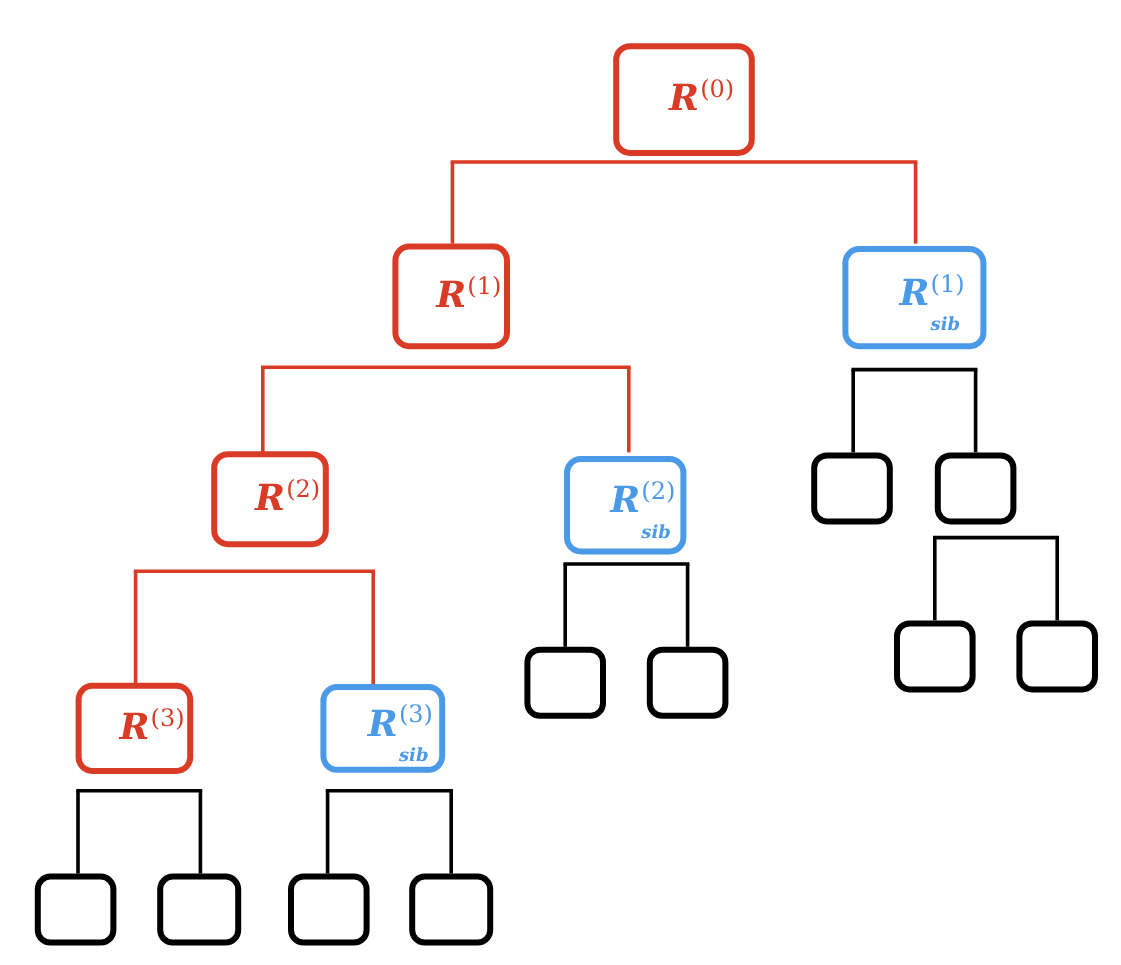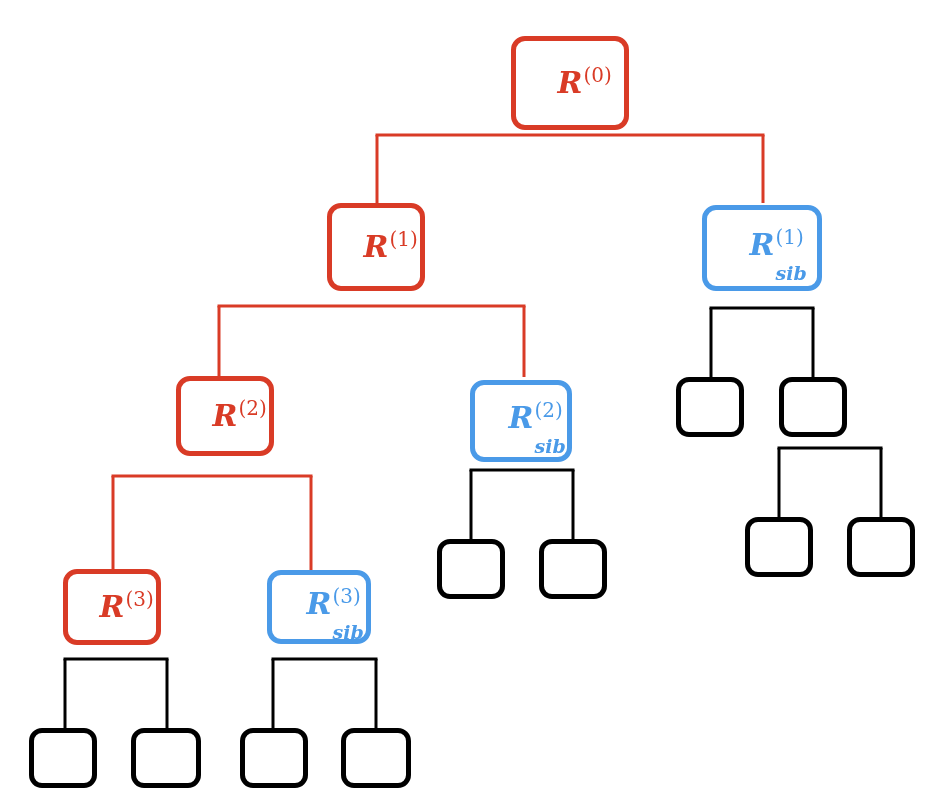--- a/index.html
+++ b/index.html
@@ -69,21 +69,21 @@
     bottom: 8px;
     font-size: 20px;
     font-style: normal;
     font-weight: normal;
     white-space: nowrap;
   }
   .label .sub {
     position: absolute;
     left: 1px;
     top: 9px;
-    font-size: 19px;
+    font-size: 15px;
     font-style: italic;
     font-weight: bold;
     white-space: nowrap;
   }
   .label.has-sub {
     margin-top: -7px;
   }
 </style>
 </head>
 <body>

